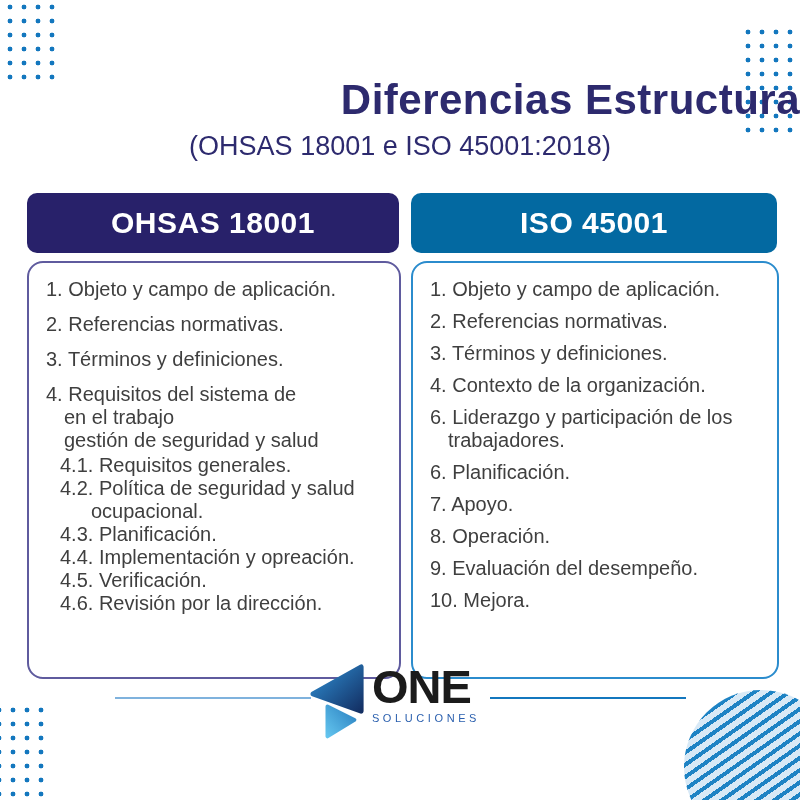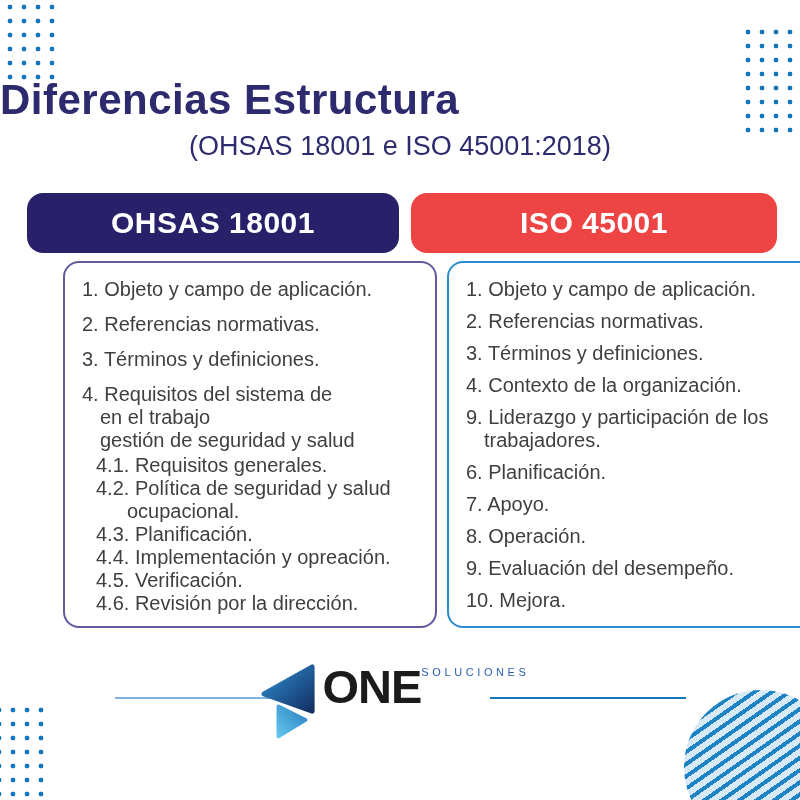--- a/index.html
+++ b/index.html
@@ -17,61 +17,60 @@
   .dots.tr{left:741px;top:25px;width:56px;height:112px;}
   .dots.bl{left:-8px;top:703px;width:56px;height:97px;}
   
   .stripe-circle{
     position:absolute;width:154px;height:154px;border-radius:50%;
     right:-38px;bottom:-44px;
     background:repeating-linear-gradient(145deg,#1e83c4 0px,#1e83c4 4px,#d8e9f6 4px,#d8e9f6 10px);
   }
   
   .title{
-    position:absolute;top:76px;left:0;width:800px;text-align:left;
+    position:absolute;top:76px;left:0;width:800px;text-align:right;
     font-size:42px;font-weight:bold;color:#2d2a6e;letter-spacing:.5px;
   }
   .subtitle{
     position:absolute;top:131px;left:0;width:800px;text-align:center;
     font-size:27px;color:#2d2a6e;
   }
   
   .col-header{
-    position:absolute;top:193px;height:60px;border-radius:16px;
+    position:absolute;top:193px;height:60px;border-radius:10px;
     display:flex;align-items:center;justify-content:center;
     color:#ffffff;font-size:30px;font-weight:bold;letter-spacing:.5px;
   }
   .col-header.hleft{left:27px;width:372px;background:#28216a;}
-  .col-header.hright{left:411px;width:366px;background:#ef4444;}
+  .col-header.hright{left:411px;width:366px;background:#0369a1;}
   
   .card{
-    position:absolute;top:261px;height:367px;border-radius:16px;background:#fff;
+    position:absolute;top:261px;height:418px;border-radius:16px;background:#fff;
     box-sizing:border-box;
-    margin-left:36px;
   }
   .card.cleft{left:27px;width:374px;border:2px solid #5f5b9e;padding:15px 6px 0 17px;}
   .card.cright{left:411px;width:368px;border:2px solid #2b8ccd;padding:15px 6px 0 17px;}
   .item{font-size:20px;color:#3f3f3f;line-height:23px;margin-bottom:12px;}
   .card.cright .item{margin-bottom:9px;}
   .item.tight{margin-bottom:2px;}
   .line{white-space:nowrap;}
   .cont{padding-left:18px;}
   .cont2{padding-left:31px;}
   .sub-list{padding-left:14px;}
   .sub-list .item{margin-bottom:0;}
   
   .divider{position:absolute;top:697px;height:2px;width:196px;}
   .divider.dleft{left:115px;background:#7fb2dd;}
   .divider.dright{left:490px;background:#1377be;}
   .logo-row{
     position:absolute;top:664px;left:0;width:800px;
     display:flex;justify-content:center;align-items:flex-start;
   }
   .logo-mark{margin-right:4px;margin-left:-10px;}
-  .logo-text{display:flex;flex-direction:row;}
+  .logo-text{display:flex;flex-direction:column;}
   .logo-name{font-size:47px;font-weight:bold;color:#1b1b1b;line-height:46px;letter-spacing:-1px;}
   .logo-tagline{font-size:11px;font-weight:normal;letter-spacing:3.6px;color:#2a5fae;margin-top:2px;}
 </style>
 </head>
 <body>
 
 <div class="dots tl"></div>
 <div class="dots tr"></div>
 <div class="dots bl"></div>
 <div class="stripe-circle"></div>
@@ -127,21 +126,21 @@
   <div class="item">
     <div class="line">2. Referencias normativas.</div>
   </div>
   <div class="item">
     <div class="line">3. Términos y definiciones.</div>
   </div>
   <div class="item">
     <div class="line">4. Contexto de la organización.</div>
   </div>
   <div class="item">
-    <div class="line">9. Liderazgo y participación de los</div>
+    <div class="line">6. Liderazgo y participación de los</div>
     <div class="line cont">trabajadores.</div>
   </div>
   <div class="item">
     <div class="line">6. Planificación.</div>
   </div>
   <div class="item">
     <div class="line">7. Apoyo.</div>
   </div>
   <div class="item">
     <div class="line">8. Operación.</div>

